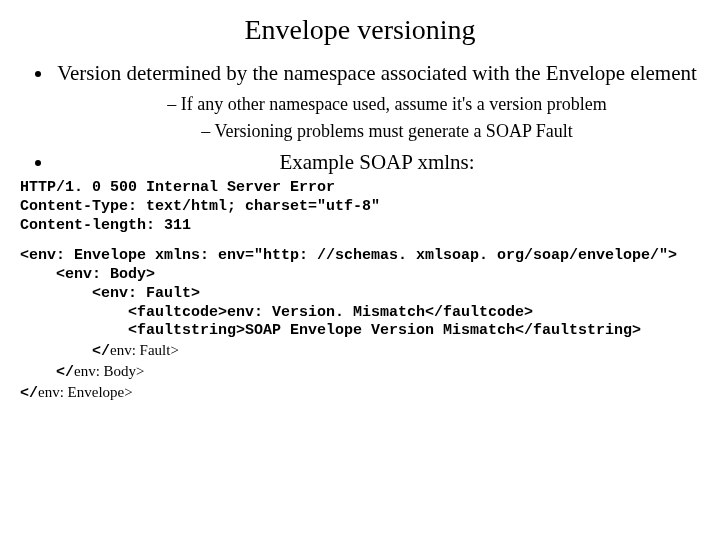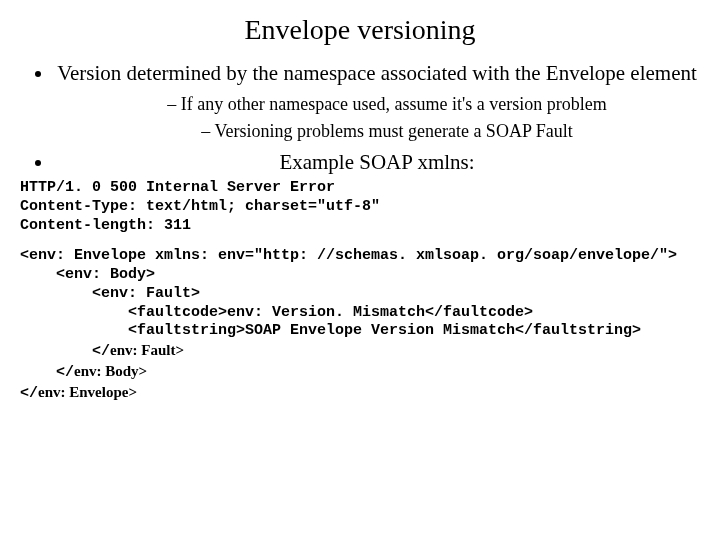--- a/index.html
+++ b/index.html
@@ -52,21 +52,21 @@
     font-weight: bold;
     font-size: 15px;
     white-space: pre;
     line-height: 1.25;
   }
   .gap {
     height: 12px;
   }
   .serif-bold {
     font-family: "Times New Roman", Times, serif;
-    font-weight: bold;
+    font-weight: normal;
     font-size: 15px;
     text-align: right;
   }
 </style>
 </head>
 <body>
 
 <div class="slide">
 
   <div class="title">Envelope versioning</div>

